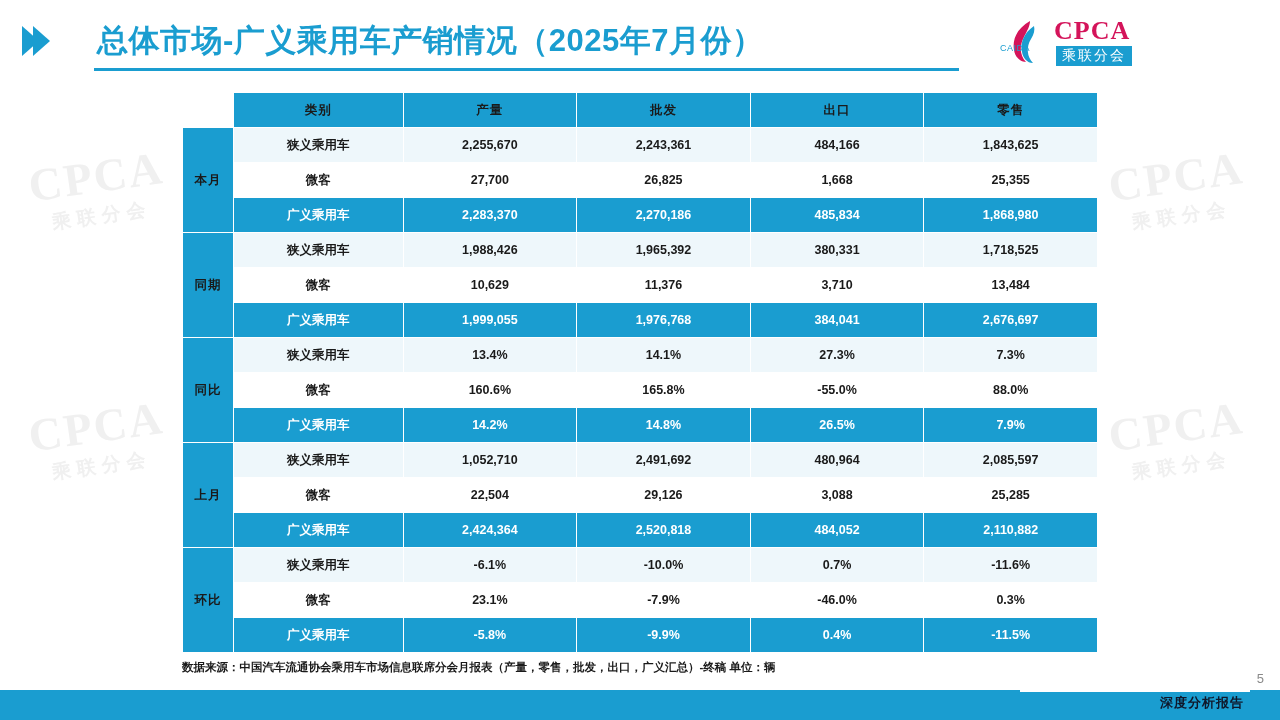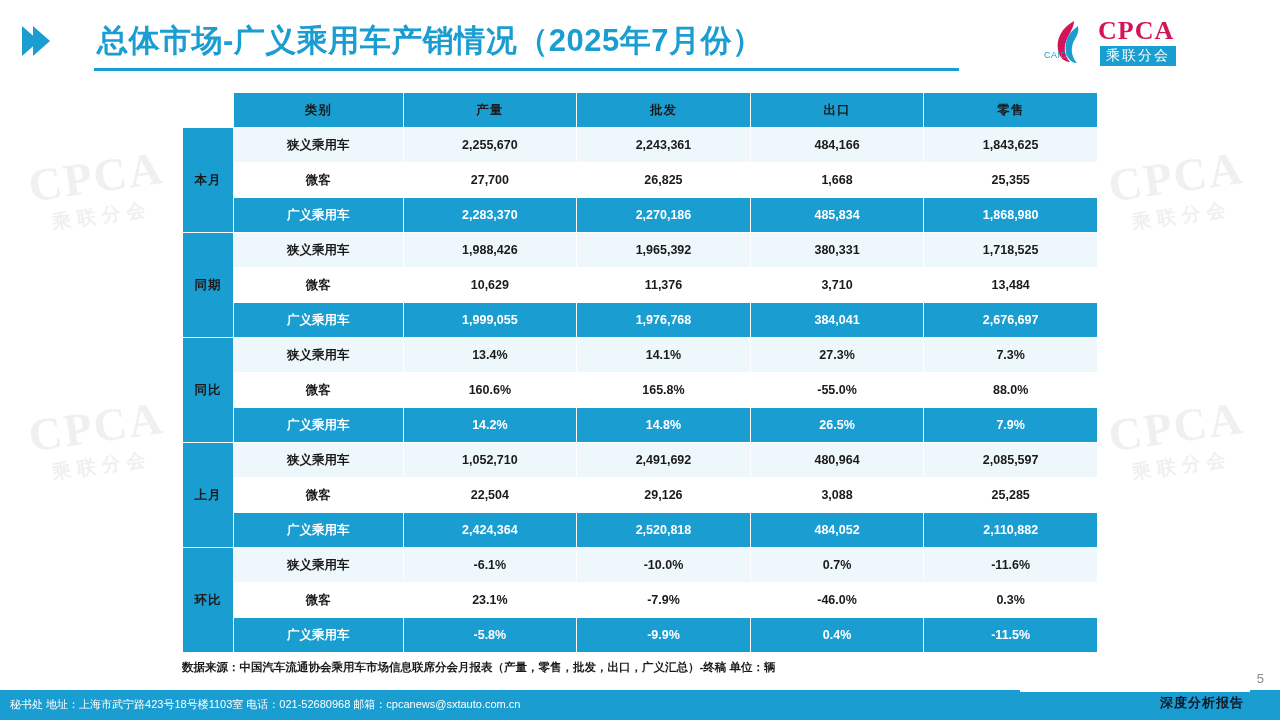--- a/index.html
+++ b/index.html
@@ -14,21 +14,20 @@
     position: relative;
     overflow: hidden;
   }
 
   
   .header {
     position: absolute;
     top: 0; left: 0;
     width: 1188px;
     height: 78px;
-    padding-left: 44px;
   }
   .chevrons {
     position: absolute;
     left: 22px;
     top: 26px;
     display: flex;
     gap: 0px;
   }
   .chev {
     width: 0; height: 0;
@@ -85,21 +84,21 @@
     top: 30px;
     font-size: 14px;
     color: #ffffff;
     background: #1a9dd0;
     padding: 1px 6px;
     letter-spacing: 2px;
   }
   .logo-cn-left {
     position: absolute;
     left: 0;
-    top: 34px;
+    top: 27px;
     font-size: 9px;
     color: #1a9dd0;
     letter-spacing: 0.5px;
   }
 
   
   .wm {
     position: absolute;
     color: #f0f0f0;
     font-family: "Liberation Serif", serif;
@@ -400,16 +399,15 @@
         </tr>
       </tbody>
   </table>
 </div>
 
 <div class="source-note">数据来源：中国汽车流通协会乘用车市场信息联席分会月报表（产量，零售，批发，出口，广义汇总）-终稿    单位：辆</div>
 
 <div class="page-num">5</div>
 
 <div class="footer-bar">
-  <div class="footer-left">秘书处  地址：上海市武宁路423号18号楼1103室  电话：021-52680968  邮箱：cpcanews@sxtauto.com.cn</div>
   <div class="footer-right-line"></div>
   <div class="footer-right">深度分析报告</div>
 </div>
 
 </body></html>

